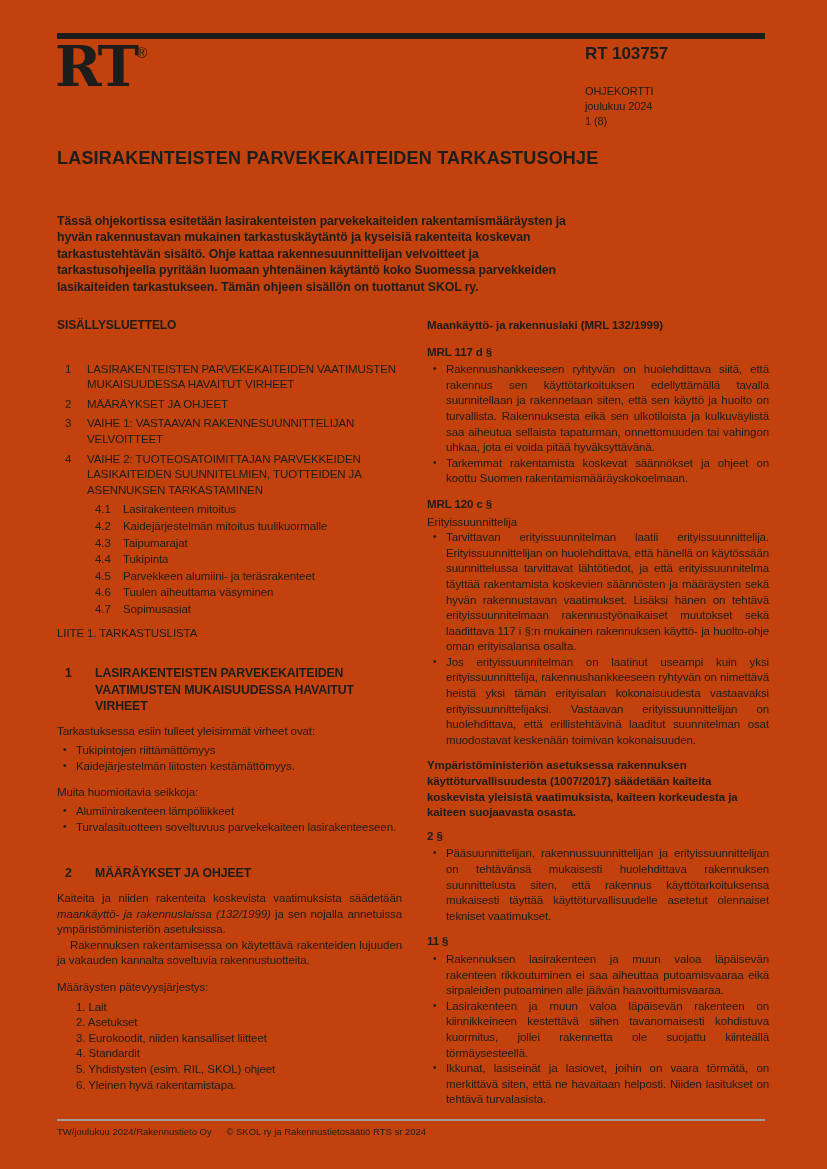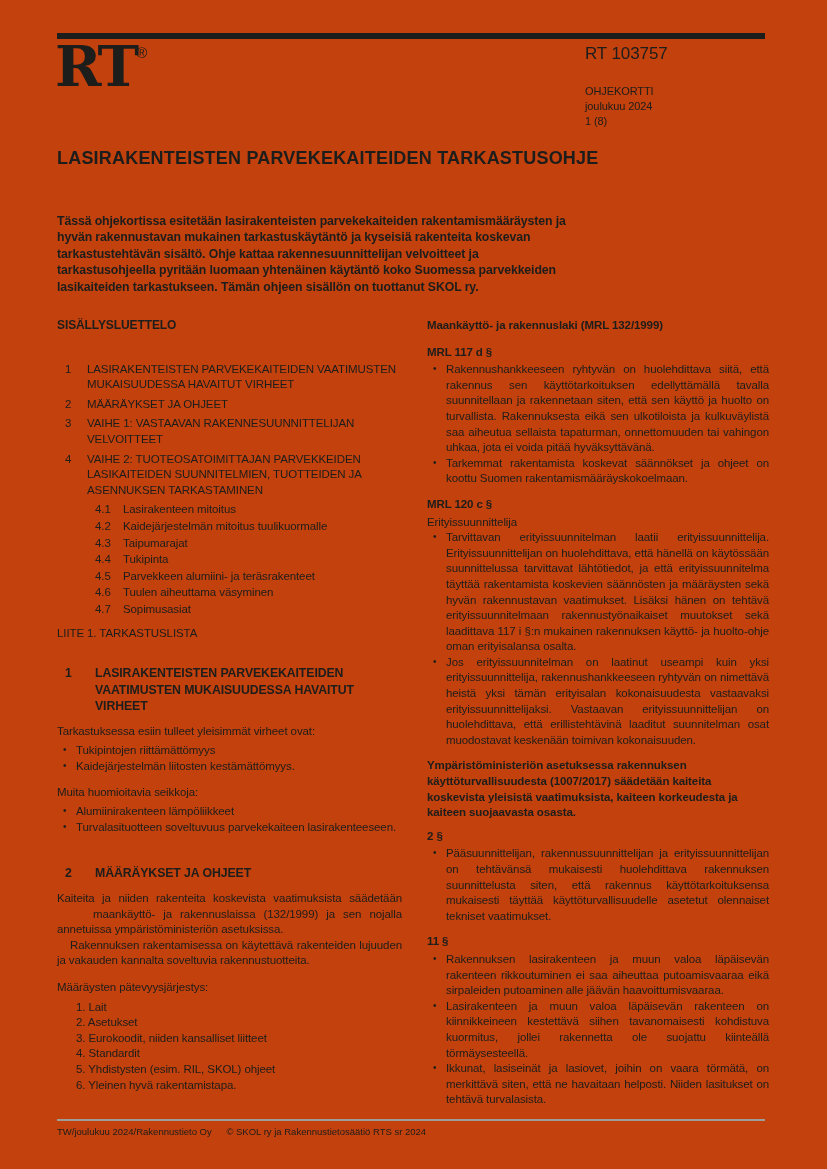--- a/index.html
+++ b/index.html
@@ -7,21 +7,21 @@
     position:relative;width:827px;height:1169px;overflow:hidden;
     background:#c2410c;color:#1d1d1b;
     font-family:"Liberation Sans","DejaVu Sans",sans-serif;
     letter-spacing:-0.1px;
   }
   
   .topbar{position:absolute;left:57px;top:33px;width:708px;height:6px;background:#1d1d1b;}
   .logo{position:absolute;left:55px;top:38px;font-family:"DejaVu Serif","Liberation Serif",serif;
         font-weight:bold;font-size:56px;line-height:1;letter-spacing:-3px;}
   .logo .reg{font-size:15px;letter-spacing:0;vertical-align:28px;font-family:"Liberation Sans",sans-serif;font-weight:normal;}
-  .docnum{position:absolute;left:585px;top:44px;font-size:17px;font-weight:normal;text-align:center;}
+  .docnum{position:absolute;left:585px;top:44px;font-size:17px;font-weight:bold;text-align:center;}
   .meta{position:absolute;left:585px;top:84px;font-size:11px;line-height:15px;}
   
   .title{position:absolute;left:57px;top:148px;font-size:18px;font-weight:bold;letter-spacing:0.2px;}
   .intro{position:absolute;left:57px;top:213px;width:518px;font-size:12.3px;font-weight:bold;line-height:16.4px;}
   
   .columns{position:absolute;left:57px;top:318px;width:712px;display:grid;
            grid-template-columns:345px 342px;column-gap:25px;font-size:11.5px;line-height:15.6px;}
   .colhead{font-weight:bold;font-size:12px;margin:0 0 28px;}
   
   .toc-row{display:flex;margin:0 0 4px;}
@@ -34,21 +34,21 @@
   
   .sec-h{display:flex;font-weight:bold;font-size:12.3px;line-height:16.6px;margin:0 0 9px;}
   .sec-h .h-num{width:38px;flex:none;padding-left:8px;box-sizing:border-box;}
   .sec-h .h-text{flex:1;}
   .sec1{margin-top:24px;}
   .sec2{margin-top:30px;}
   
   p{margin:0;}
   .just{text-align:justify;}
   .ind{text-indent:13px;}
-  .it{margin-left:36px;}
+  .it{font-style:italic;}
   .gap-s{margin-bottom:4px;}
   .gap-m{margin-bottom:11px;}
   .mt-s{margin-top:9px;}
   .bul{list-style:none;margin:0 0 10px;padding:0;}
   .bul li{position:relative;padding-left:19px;margin:0;}
   .bul li::before{content:"•";position:absolute;left:6px;top:-1px;font-size:10px;}
   .col-right .bul li{text-align:justify;}
   .num-list{margin:0;padding-left:19px;}
   .num-list div{margin:0;}
   .rh{font-weight:bold;margin:0 0 2px;}

